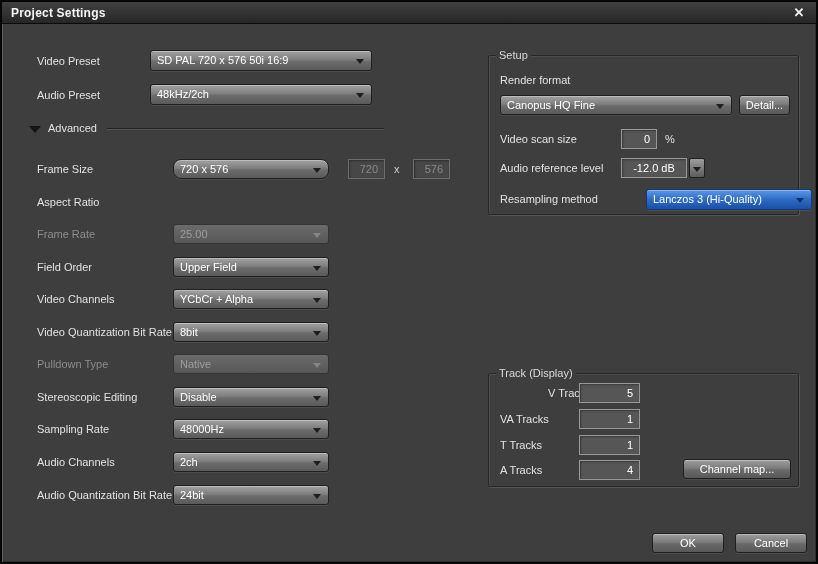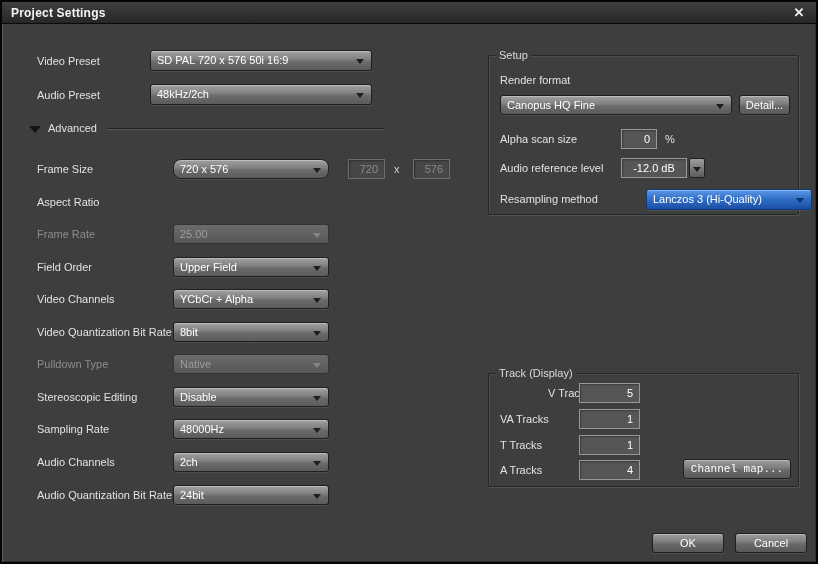--- a/index.html
+++ b/index.html
@@ -103,21 +103,21 @@
 
   <span class="lbl" style="left:35px;top:487px;">Audio Quantization Bit Rate</span>
   <div class="dd" style="left:171px;top:483px;width:156px;">24bit</div>
 
   <div class="group" style="left:486px;top:53px;width:311px;height:160px;">
     <span class="grouptitle">Setup</span>
     <span class="lbl" style="left:11px;top:18px;">Render format</span>
     <div class="dd" style="left:11px;top:39px;width:232px;">Canopus HQ Fine</div>
     <div class="btn" style="left:250px;top:39px;width:51px;">Detail...</div>
 
-    <span class="lbl" style="left:11px;top:77px;">Alpha scan size</span>
+    <span class="lbl" style="left:11px;top:77px;">Video scan size</span>
     <div class="inp" style="left:132px;top:73px;width:36px;">0</div>
     <span class="lbl" style="left:176px;top:77px;">%</span>
 
     <span class="lbl" style="left:11px;top:106px;">Audio reference level</span>
     <div class="inp center" style="left:132px;top:102px;width:66px;">-12.0 dB</div>
     <span class="spinbtn" style="left:200px;top:102px;"></span>
 
     <span class="lbl" style="left:11px;top:137px;">Resampling method</span>
     <div class="dd blue" style="left:133px;top:133px;width:166px;height:21px;">Lanczos 3 (Hi-Quality)</div>
   </div>
@@ -131,19 +131,19 @@
 
     <span class="lbl" style="left:11px;top:39px;">VA Tracks</span>
     <div class="inp" style="left:90px;top:35px;width:61px;">1</div>
 
     <span class="lbl" style="left:11px;top:65px;">T Tracks</span>
     <div class="inp" style="left:90px;top:61px;width:61px;">1</div>
 
     <span class="lbl" style="left:11px;top:90px;">A Tracks</span>
     <div class="inp" style="left:90px;top:86px;width:61px;">4</div>
 
-    <div class="btn" style="left:194px;top:85px;width:108px;font-family:Liberation Mono, monospace;">Channel map...</div>
+    <div class="btn" style="left:194px;top:85px;width:108px;">Channel map...</div>
   </div>
 
   <div class="btn" style="left:650px;top:531px;width:72px;">OK</div>
   <div class="btn" style="left:733px;top:531px;width:72px;">Cancel</div>
 
 </div>
 
 </body></html>

